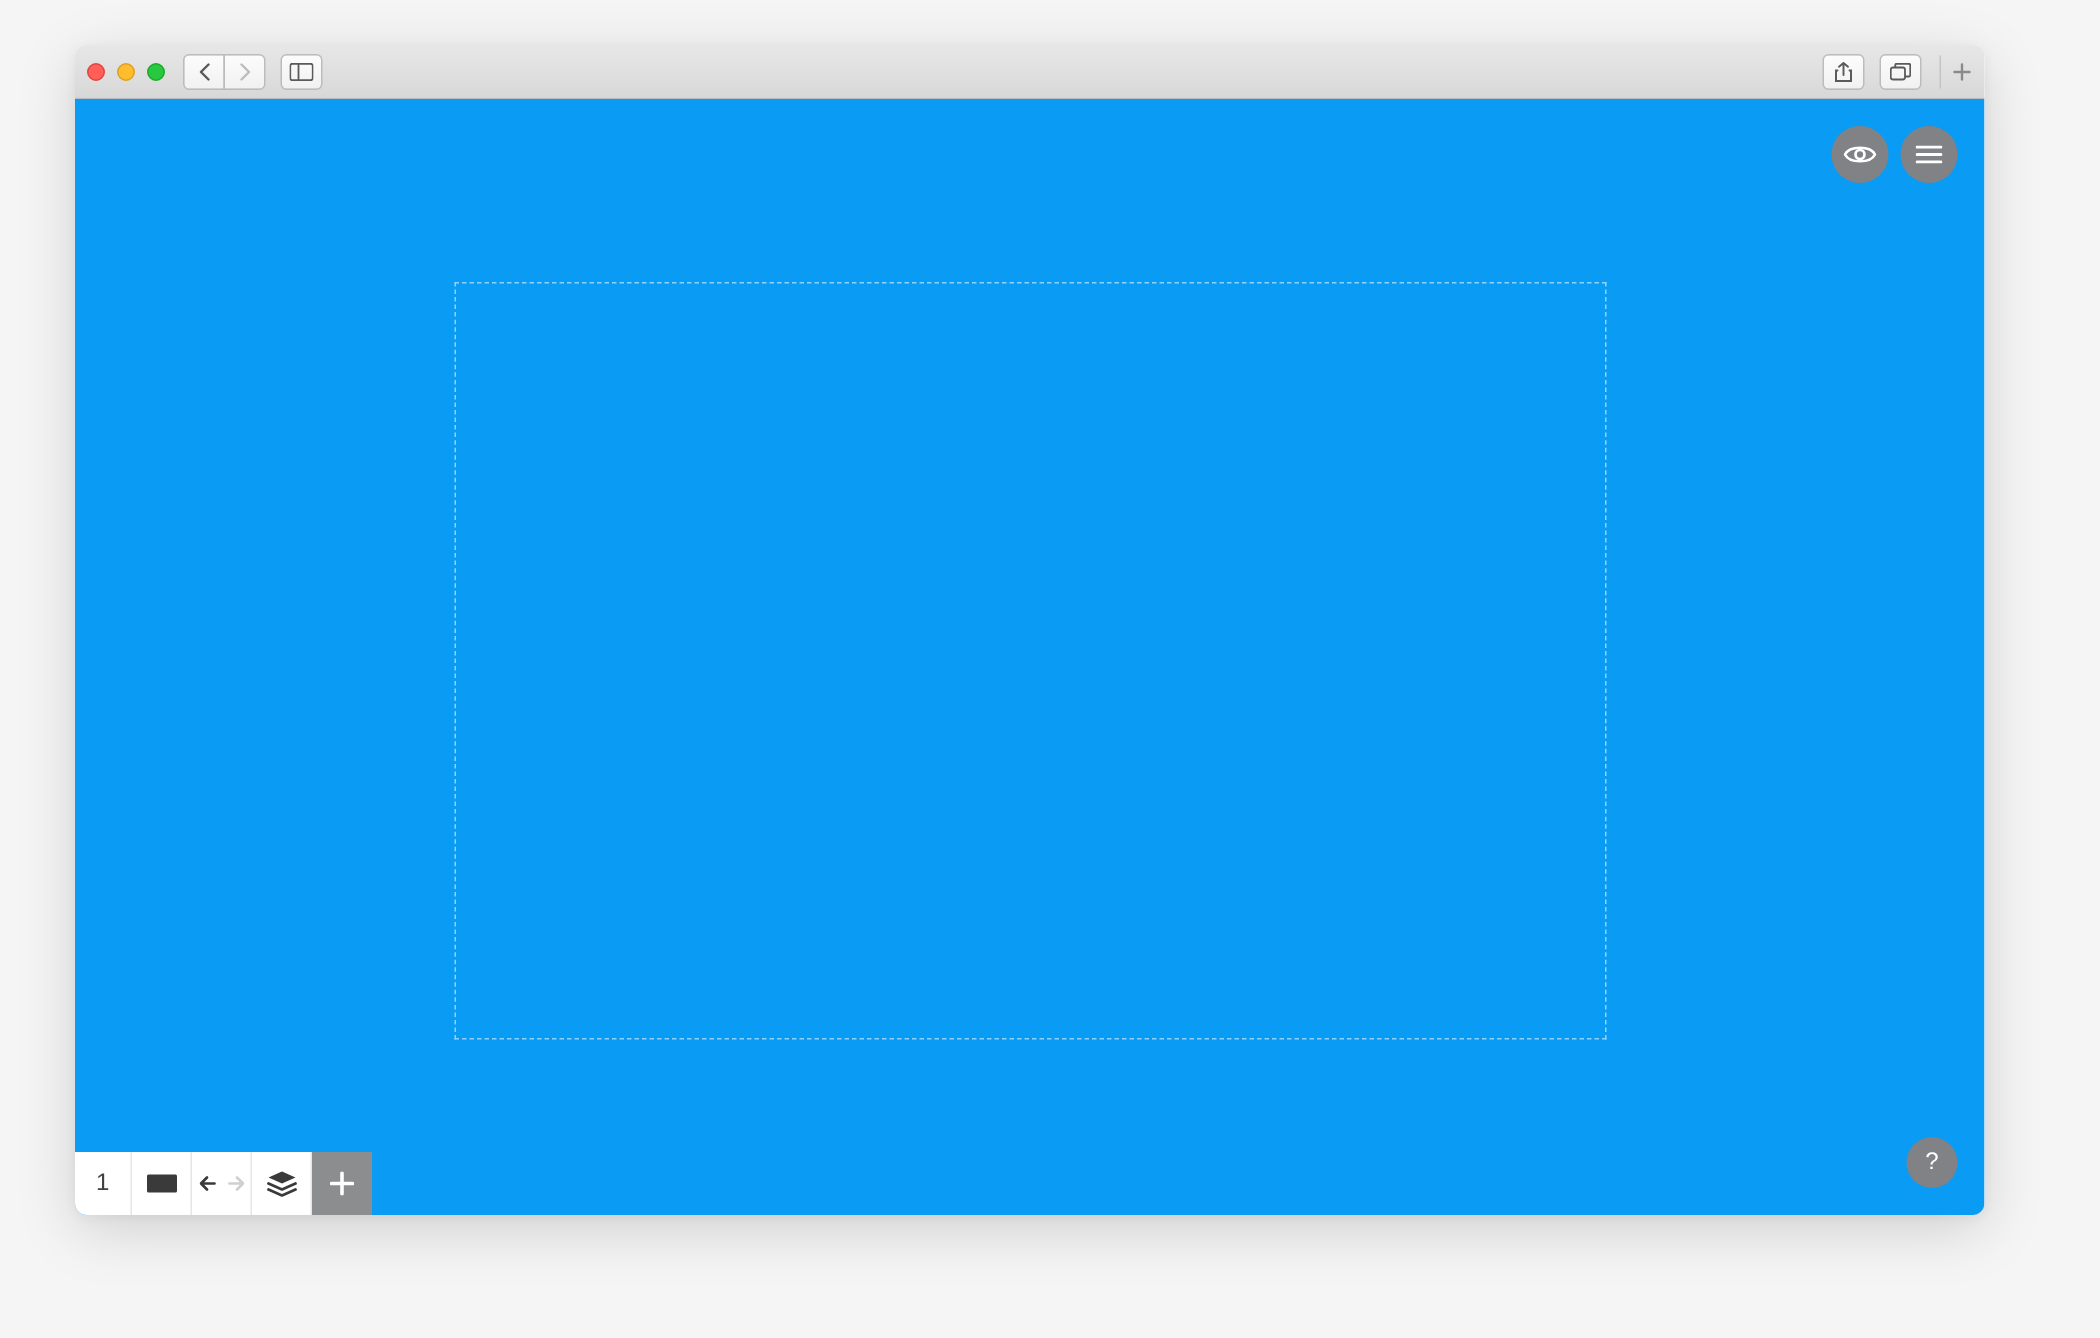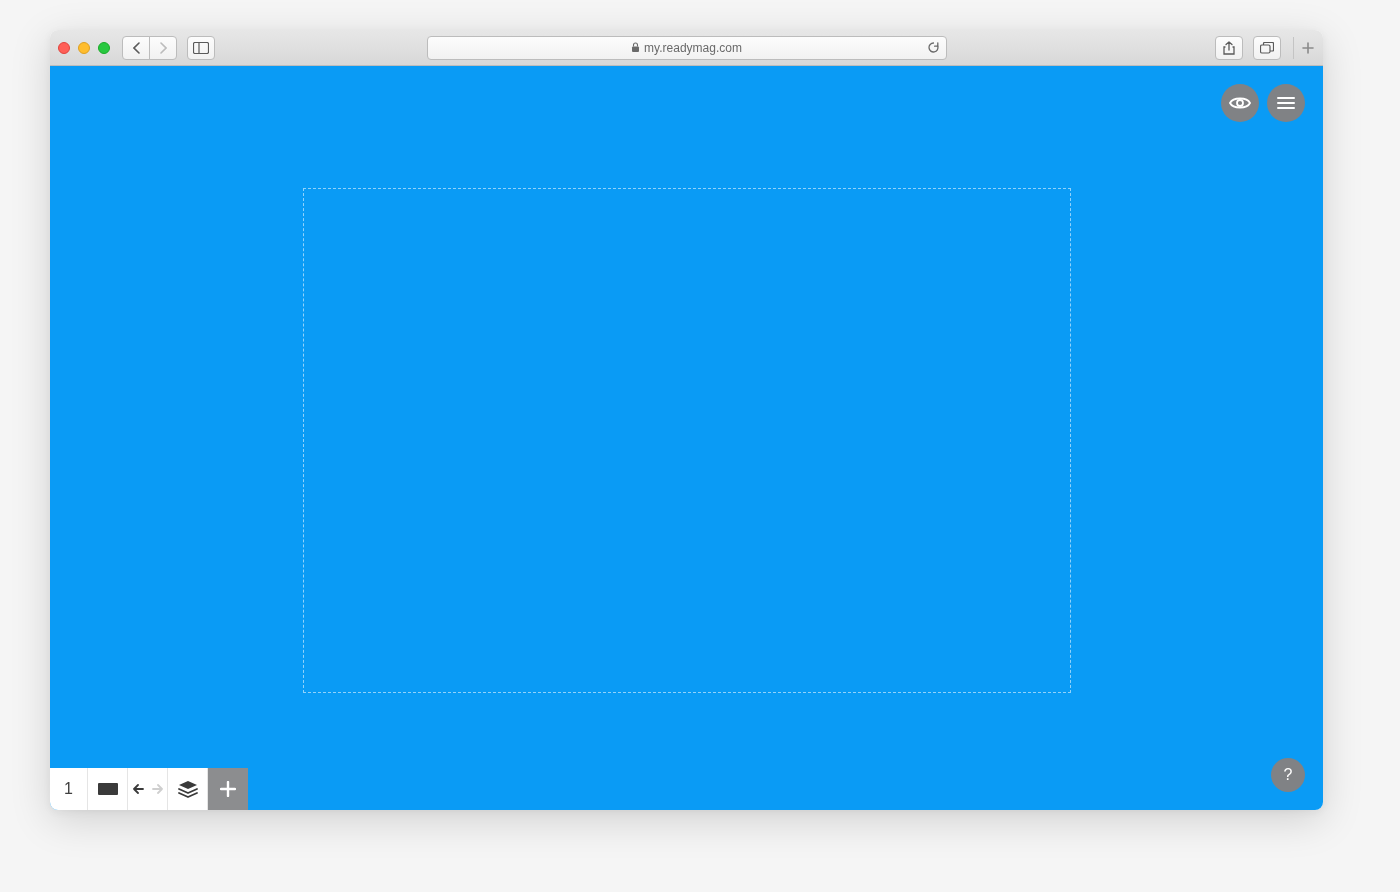--- a/index.html
+++ b/index.html
@@ -132,33 +132,20 @@
           </svg>
       </div>
     </div>
     <div class="tbbtn single sidebartoggle">
       <svg width="16" height="12">
         <rect x="0.5" y="0.5" width="15" height="11" rx="1.5" fill="none" stroke="currentColor" stroke-width="1.2"></rect>
         <line x1="6" y1="0.5" x2="6" y2="11.5" stroke="currentColor" stroke-width="1.2"></line>
       </svg>
     </div>
 
-    <div class="urlbar">
-      <svg width="9" height="11" style="color:#6a6a6a;">
-        <rect x="1" y="4.5" width="7" height="5.5" rx="1" fill="currentColor"></rect>
-        <path d="M2.5 4.5 V3 a2 2 0 0 1 4 0 V4.5" fill="none" stroke="currentColor" stroke-width="1.1"></path>
-      </svg>
-      <span>my.readymag.com</span>
-      <span class="refresh">
-        <svg width="13" height="13">
-          <path d="M6.5 2 a4.5 4.5 0 1 0 4.3 3.2" fill="none" stroke="currentColor" stroke-width="1.3" stroke-linecap="round"></path>
-          <path d="M10.8 1.8 L10.8 5.2 L7.6 5.2" fill="none" stroke="currentColor" stroke-width="1.3" stroke-linecap="round" stroke-linejoin="round"></path>
-        </svg>
-      </span>
-    </div>
 
     <div class="rightbtns">
       <div class="tbbtn single">
         <svg width="12" height="14">
           <path d="M6 9 V1 M3 3.5 L6 1 L9 3.5" fill="none" stroke="currentColor" stroke-width="1.3" stroke-linecap="round" stroke-linejoin="round"></path>
           <path d="M2 6 H1 V13 H11 V6 H10" fill="none" stroke="currentColor" stroke-width="1.3" stroke-linecap="round"></path>
         </svg>
       </div>
       <div class="tbbtn single">
         <svg width="14" height="12">

